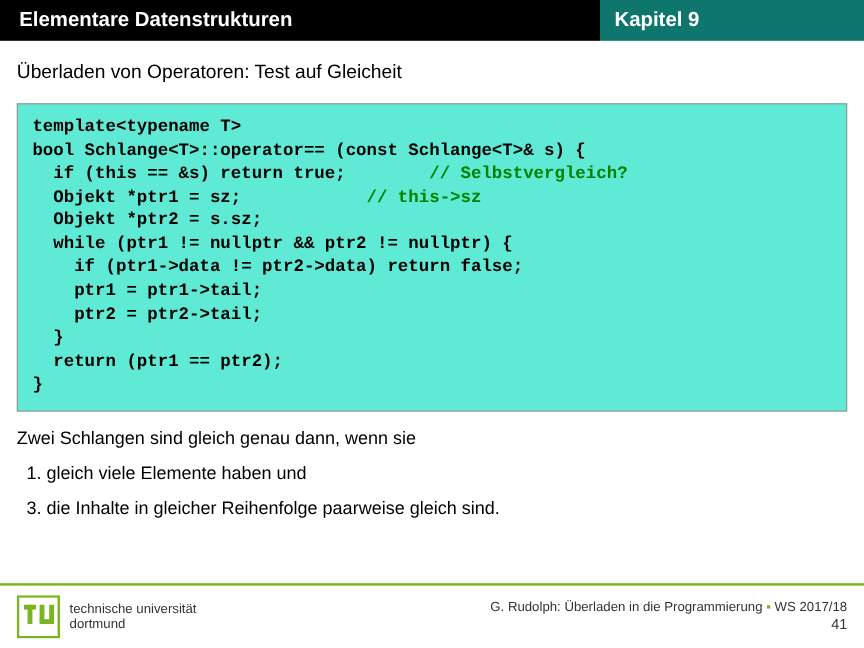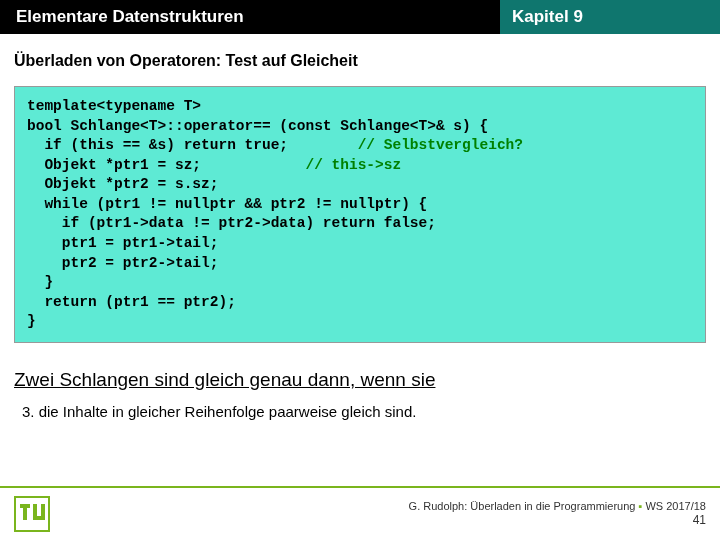--- a/index.html
+++ b/index.html
@@ -1,24 +1,24 @@
 <!DOCTYPE html>
 <html><head>
 <meta charset="utf-8">
 <style>
   * { margin: 0; padding: 0; box-sizing: border-box; }
   body { width: 720px; height: 540px; font-family: Arial, Helvetica, sans-serif; background: #fff; position: relative; overflow: hidden; }
   .header { display: flex; height: 34px; }
   .header-left { flex: 1; background: #000; color: #fff; font-weight: bold; font-size: 17px; display: flex; align-items: center; padding-left: 16px; }
   .header-right { width: 220px; background: #0f766e; color: #fff; font-weight: bold; font-size: 17px; display: flex; align-items: center; padding-left: 12px; }
   .content { padding: 18px 14px 0 14px; }
-  .subtitle { font-weight: bold; font-size: 16px; margin-bottom: 16px; }
+  .subtitle { font-weight: normal; font-size: 16px; margin-bottom: 16px; }
   .codeblock { background: #5eead4; border: 1px solid #999; padding: 10px 12px; font-family: "Courier New", monospace; font-size: 14.5px; font-weight: bold; line-height: 1.35; white-space: pre; overflow: hidden; }
   .comment { color: #008000; }
-  .paragraph { font-size: 19px; margin-top: 26px; text-decoration: underline; }
+  .paragraph { font-size: 15px; margin-top: 14px; }
   .listitem { font-size: 15px; margin-top: 12px; padding-left: 8px; }
   .footer-line { position: absolute; left: 0; right: 0; bottom: 52px; height: 2px; background: #7ab51d; }
   .footer { position: absolute; left: 0; right: 0; bottom: 0; height: 52px; display: flex; align-items: center; justify-content: space-between; padding: 0 14px; }
   .logo { display: flex; align-items: center; gap: 8px; }
   .logo-mark { width: 36px; height: 36px; }
   .logo-text { font-size: 11px; line-height: 1.1; color: #333; font-family: Arial, sans-serif; }
   .credit { font-size: 11px; color: #333; text-align: right; line-height: 1.3; }
   .dot { color: #7ab51d; font-weight: bold; }
   .pagenum { font-size: 12px; }
 </style>
@@ -40,35 +40,40 @@
 <span>  Objekt *ptr2 = s.sz;</span>
 <span>  while (ptr1 != nullptr &amp;&amp; ptr2 != nullptr) {</span>
 <span>    if (ptr1-&gt;data != ptr2-&gt;data) return false;</span>
 <span>    ptr1 = ptr1-&gt;tail;</span>
 <span>    ptr2 = ptr2-&gt;tail;</span>
 <span>  }</span>
 <span>  return (ptr1 == ptr2);</span>
 <span>}</span></div>
 
   <div class="paragraph">Zwei Schlangen sind gleich genau dann, wenn sie</div>
+  <div class="listitem">1.  gleich viele Elemente haben und</div>
   <div class="listitem">3.  die Inhalte in gleicher Reihenfolge paarweise gleich sind.</div>
 </div>
 
 <div class="footer-line"></div>
 
 <div class="footer">
   <div class="logo">
     <svg class="logo-mark" viewBox="0 0 36 36">
       <rect x="1" y="1" width="34" height="34" fill="none" stroke="#7ab51d" stroke-width="2"></rect>
       <rect x="6" y="8" width="10" height="4" fill="#7ab51d"></rect>
       <rect x="9" y="8" width="4" height="16" fill="#7ab51d"></rect>
       <rect x="19" y="8" width="4" height="14" fill="#7ab51d"></rect>
       <rect x="27" y="8" width="4" height="14" fill="#7ab51d"></rect>
       <rect x="19" y="20" width="12" height="4" fill="#7ab51d"></rect>
     </svg>
+    <div class="logo-text">
+      <div>technische universität</div>
+      <div>dortmund</div>
+    </div>
   </div>
   <div class="credit">
     <div>
       <span>G. Rudolph: Überladen in die Programmierung</span>
       <span class="dot">▪</span>
       <span>WS 2017/18</span>
     </div>
     <div class="pagenum">41</div>
   </div>
 </div>

